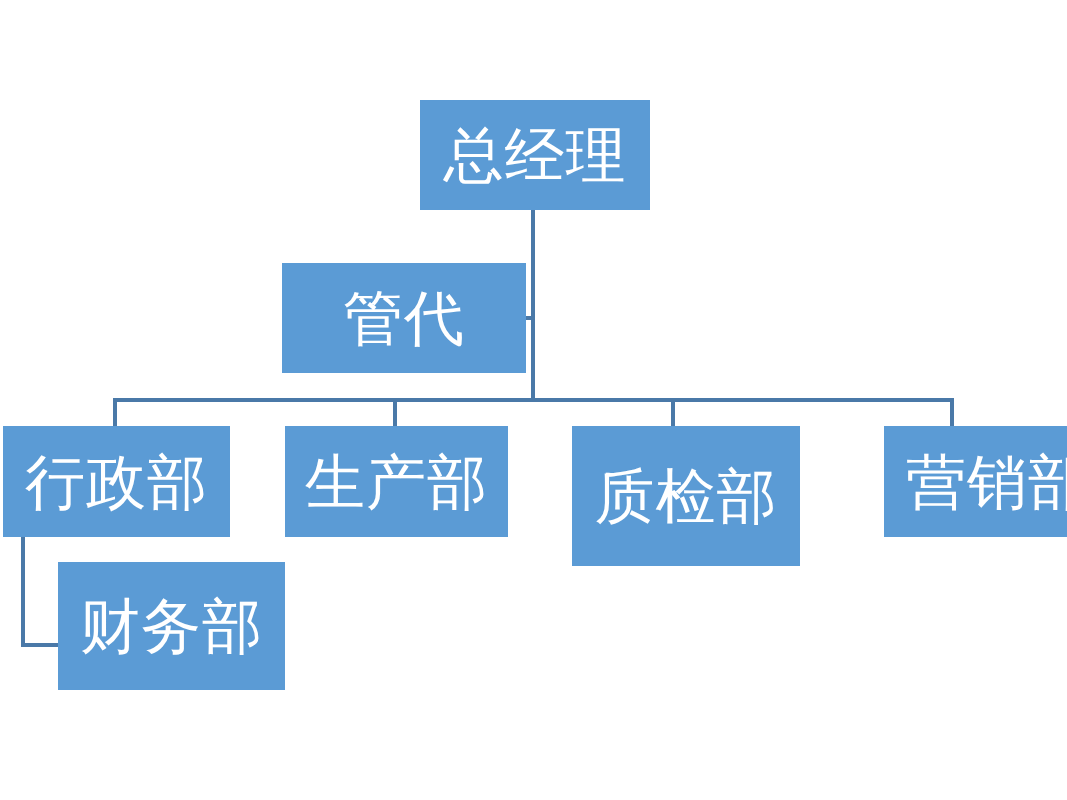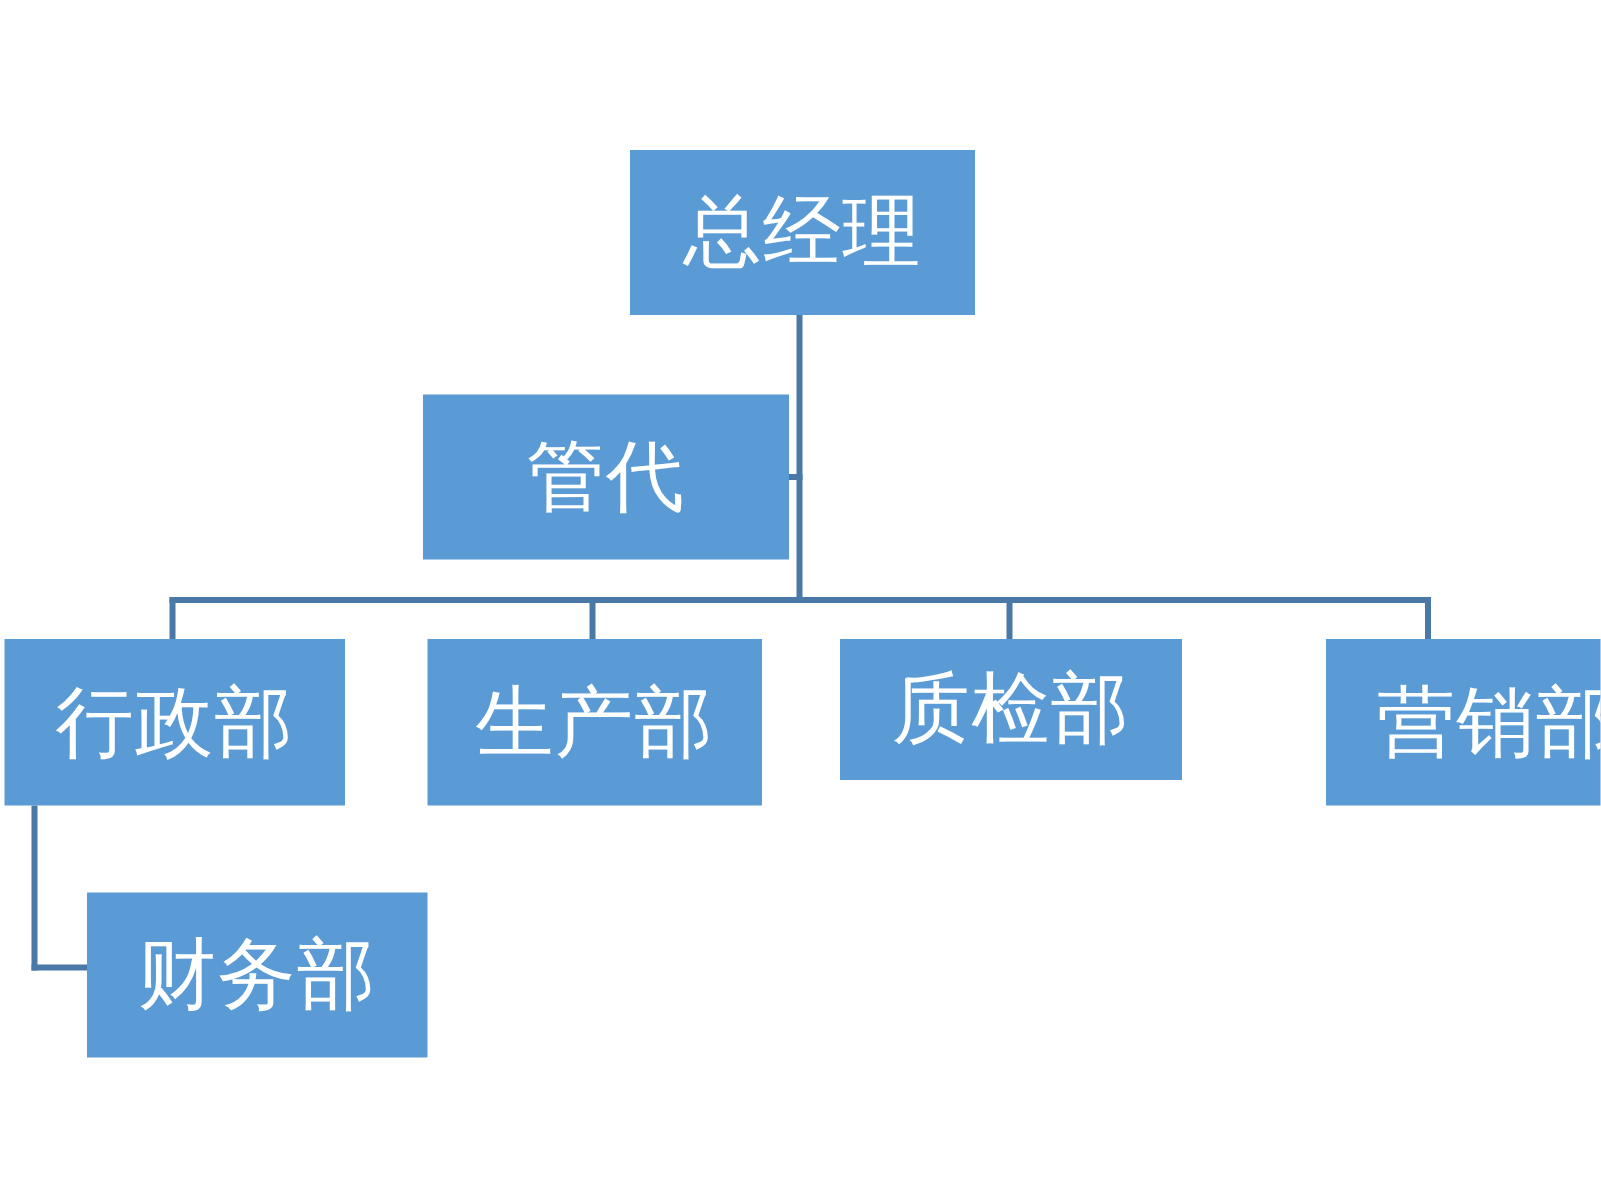--- a/index.html
+++ b/index.html
@@ -20,38 +20,38 @@
     height: 800px;
     background: var(--background);
   }
   .node {
     position: absolute;
     background: var(--node-fill);
     color: var(--node-text);
     display: flex;
     align-items: center;
     justify-content: center;
-    font-size: 52px;
+    font-size: 60px;
     line-height: 1;
     white-space: nowrap;
     letter-spacing: 1px;
     text-align: right;
   }
   .line {
     position: absolute;
     background: var(--connector);
   }
   
   .n-gm    { left: 420px; top: 100px; width: 230px; height: 110px; }
   .n-rep   { left: 282px; top: 263px; width: 244px; height: 110px; }
   .n-admin { left: 3px;   top: 426px; width: 227px; height: 111px; }
   .n-prod  { left: 285px; top: 426px; width: 223px; height: 111px; }
-  .n-qc    { left: 560px; top: 426px; width: 228px; height: 94px; }
+  .n-qc    { left: 572px; top: 426px; width: 228px; height: 140px; }
   .n-mkt   { left: 884px; top: 426px; width: 227px; height: 111px; }
-  .n-fin   { left: 58px;  top: 595px; width: 227px; height: 110px; }
+  .n-fin   { left: 58px;  top: 562px; width: 227px; height: 128px; }
   
   .l-main-vert   { left: 531px; top: 210px; width: 4px;   height: 192px; }
   .l-rep-branch  { left: 508px; top: 316px; width: 27px;  height: 4px; }
   .l-distrib     { left: 113px; top: 398px; width: 841px; height: 4px; }
   .l-drop-admin  { left: 113px; top: 398px; width: 4px;   height: 28px; }
   .l-drop-prod   { left: 393px; top: 398px; width: 4px;   height: 28px; }
   .l-drop-qc     { left: 671px; top: 398px; width: 4px;   height: 28px; }
   .l-drop-mkt    { left: 950px; top: 398px; width: 4px;   height: 28px; }
   .l-fin-vert    { left: 21px;  top: 537px; width: 4px;   height: 110px; }
   .l-fin-horiz   { left: 21px;  top: 643px; width: 37px;  height: 4px; }

